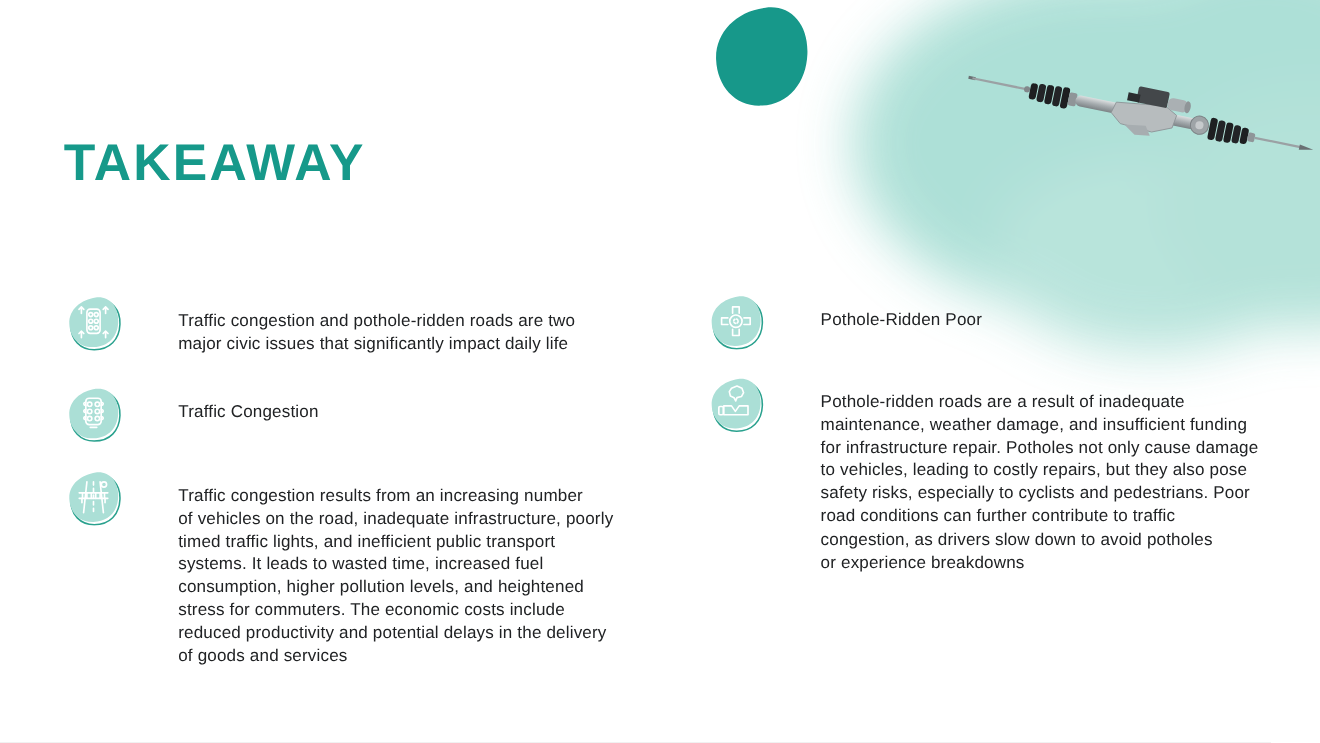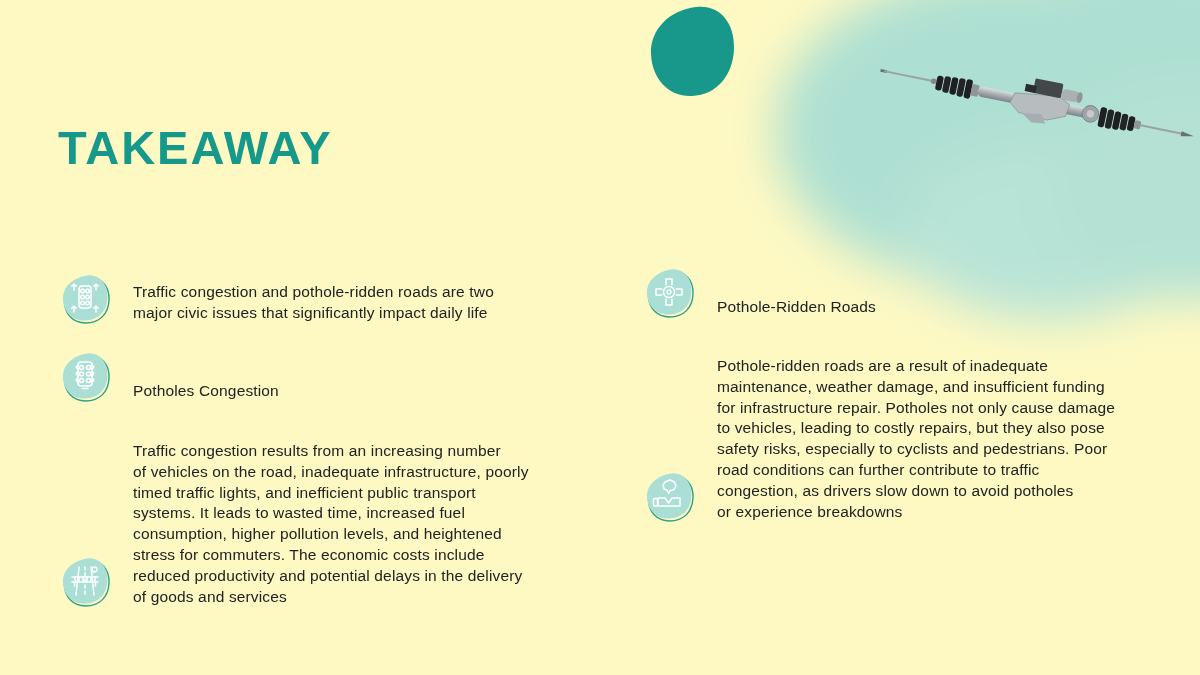--- a/index.html
+++ b/index.html
@@ -1,31 +1,31 @@
 <!DOCTYPE html>
 <html><head>
 <meta charset="utf-8">
 <style>
   html,body{margin:0;padding:0;background:#e8e8e8;}
   .slide{
     position:relative;width:1200px;height:675px;margin:0 auto;
-    background:#fef9c3;overflow:hidden;
+    background:#ffffff;overflow:hidden;
     font-family:"Liberation Sans",sans-serif;color:#202224;
   }
   
   .wash{position:absolute;left:710px;top:-70px;width:560px;height:440px;pointer-events:none;}
   .teal-blob{position:absolute;left:648px;top:4px;width:90px;height:95px;}
   .rack{position:absolute;left:872px;top:33px;width:340px;height:135px;}
   
   .title{
     position:absolute;left:58px;top:120px;margin:0;
     font-size:47px;font-weight:800;letter-spacing:2px;color:#16998a;
   }
   
-  .item{position:absolute;display:flex;align-items:flex-end;}
+  .item{position:absolute;display:flex;align-items:flex-start;gap:29px;}
   .item .icon-wrap{flex:0 0 52px;width:52px;height:52px;margin-right:22px;}
   .item p{
     margin:15px 0 0 0;font-size:15.5px;line-height:20.8px;letter-spacing:.15px;
     white-space:pre-line;color:#202224;
   }
   .item-l{left:59px;width:510px;}
   .item-r{left:643px;width:510px;}
   .pos-l1{top:267px;}
   .pos-l2{top:350px;}
   .pos-l3{top:426px;}
@@ -144,21 +144,21 @@
           <path d="M19 15.5 c-2.5 .5 -2.5 2.7 0 3.2"></path>
           <path d="M19 22 c-2.5 .5 -2.5 2.7 0 3.2"></path>
           <path d="M19 28.5 c-2.5 .5 -2.5 2.7 0 3.2"></path>
           <path d="M33 15.5 c2.5 .5 2.5 2.7 0 3.2"></path>
           <path d="M33 22 c2.5 .5 2.5 2.7 0 3.2"></path>
           <path d="M33 28.5 c2.5 .5 2.5 2.7 0 3.2"></path>
           <path d="M23 38.5 h6"></path>
         </g>
       </svg>
     </span>
-    <p>Potholes Congestion</p>
+    <p>Traffic Congestion</p>
   </div>
 
   <div class="item item-l pos-l3">
     <span class="icon-wrap">
       <svg viewBox="0 0 52 52" width="52" height="52">
         <path d="M28 3.5 C40 2 48.5 11 48.5 24.5 C48.5 38.5 40 48 26 48.5 C13 49 4.5 40 4 27.5 C3.5 14 15 5.5 28 3.5 Z" transform="translate(1.5,2.5) rotate(2 26 26)" fill="none" stroke="#2aa18e" stroke-width="1.4"></path>
         <path d="M28 3.5 C40 2 48.5 11 48.5 24.5 C48.5 38.5 40 48 26 48.5 C13 49 4.5 40 4 27.5 C3.5 14 15 5.5 28 3.5 Z" fill="#abdfd6"></path>
         <g class="glyph" stroke-width="1.3">
           <path d="M20 12 L17 40"></path>
           <path d="M32 12 L35 40"></path>
@@ -189,21 +189,21 @@
         <g class="glyph" stroke-width="1.3">
           <circle cx="26" cy="26" r="5.6"></circle>
           <circle cx="26" cy="26" r="2" stroke-dasharray="1.5 1.5"></circle>
           <path d="M23 13 V18.7 M29 13 V18.7 M23 13 H29"></path>
           <path d="M23 39 V33.3 M29 39 V33.3 M23 39 H29"></path>
           <path d="M13 23 H18.7 M13 29 H18.7 M13 23 V29"></path>
           <path d="M39 23 H33.3 M39 29 H33.3 M39 23 V29"></path>
         </g>
       </svg>
     </span>
-    <p>Pothole-Ridden Roads</p>
+    <p>Pothole-Ridden Poor</p>
   </div>
 
   <div class="item item-r pos-r2">
     <span class="icon-wrap">
       <svg viewBox="0 0 52 52" width="52" height="52">
         <path d="M28 3.5 C40 2 48.5 11 48.5 24.5 C48.5 38.5 40 48 26 48.5 C13 49 4.5 40 4 27.5 C3.5 14 15 5.5 28 3.5 Z" transform="translate(1.5,2.5) rotate(2 26 26)" fill="none" stroke="#2aa18e" stroke-width="1.4"></path>
         <path d="M28 3.5 C40 2 48.5 11 48.5 24.5 C48.5 38.5 40 48 26 48.5 C13 49 4.5 40 4 27.5 C3.5 14 15 5.5 28 3.5 Z" fill="#abdfd6"></path>
         <g class="glyph" stroke-width="1.3">
           <path d="M22 12 L27 10 L31.5 12 L33 16 L31 19.5 L27 20.5 L25.8 23.5 L24.3 20.5 L21 19 L20 15 Z"></path>
           <path d="M15 36 v-8 h7 l3.5 5 l3.5 -5 h8 v8 z"></path>

